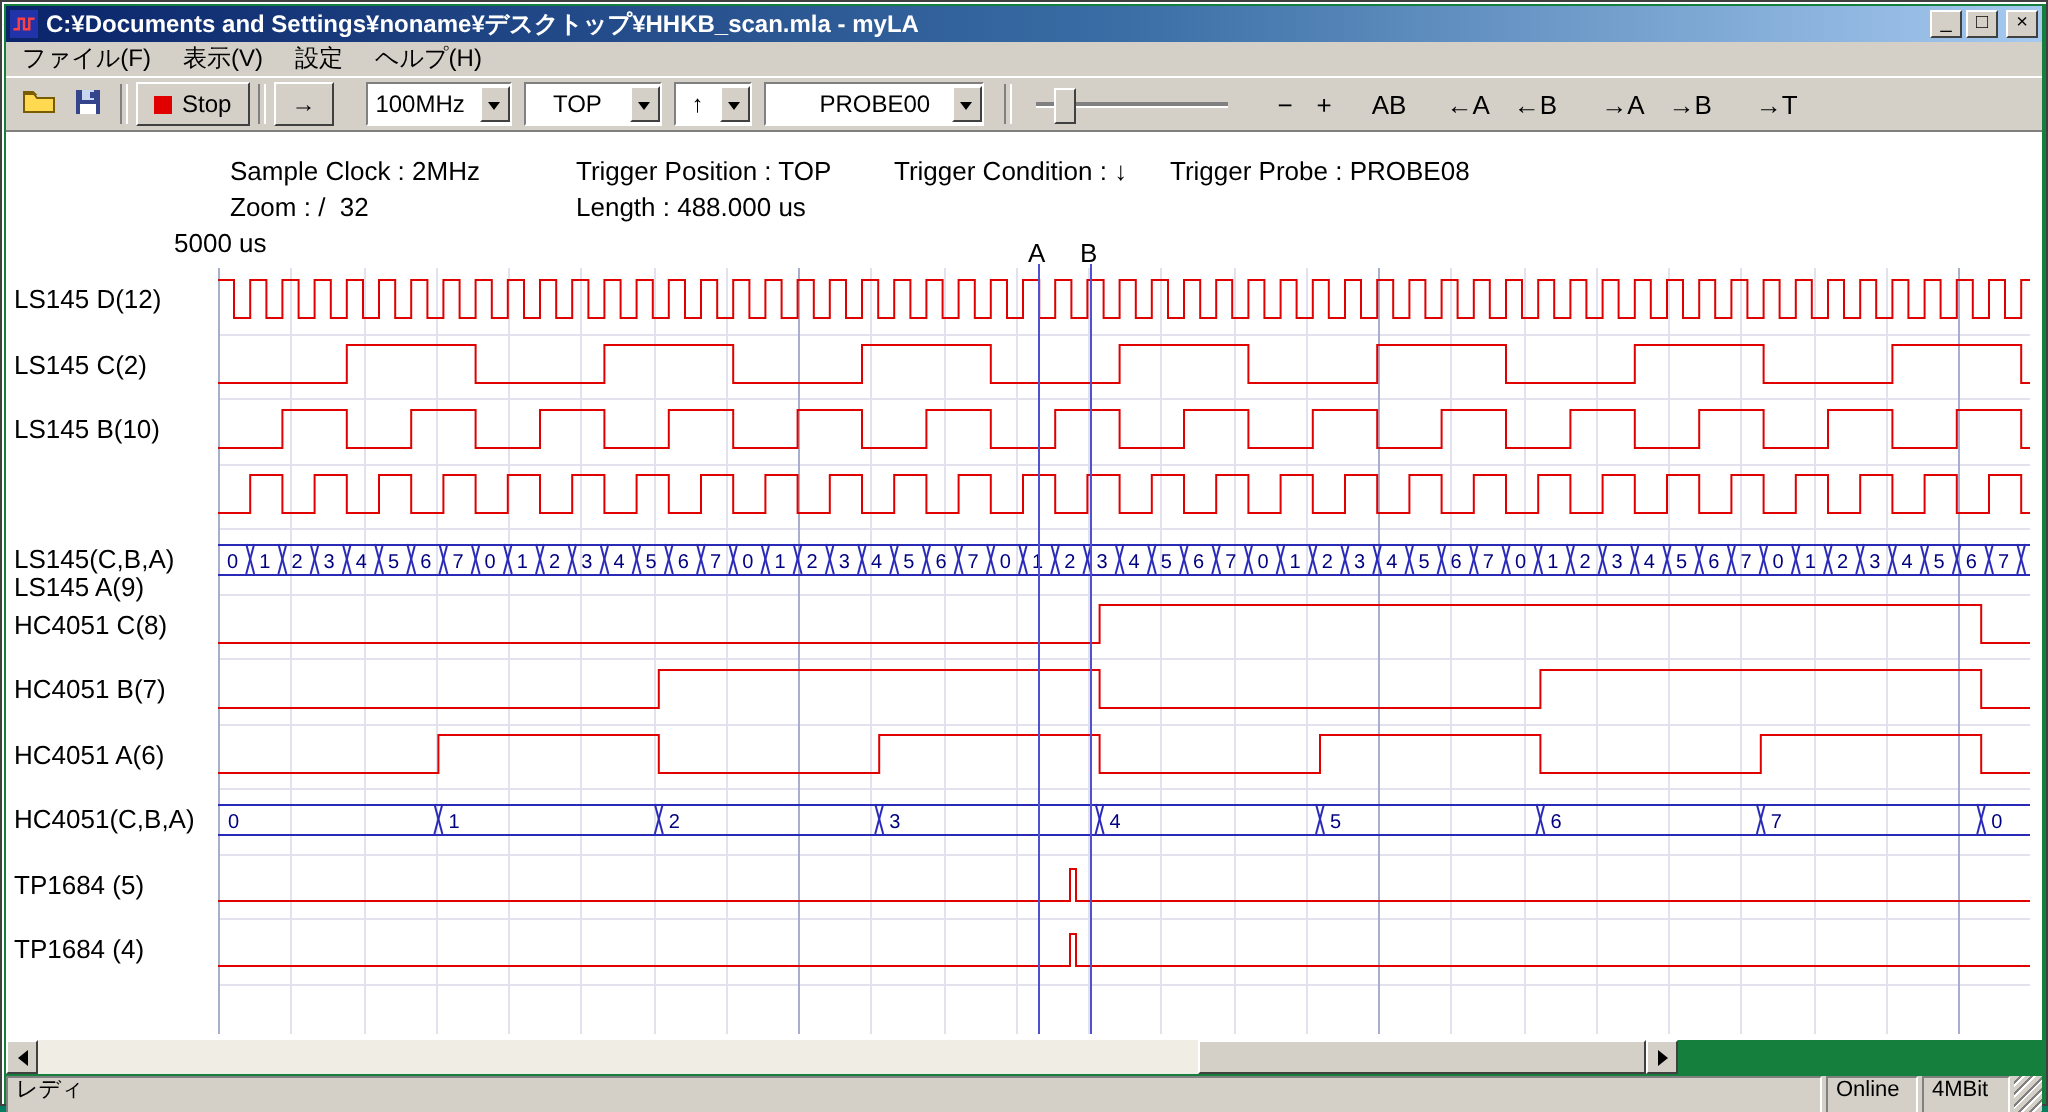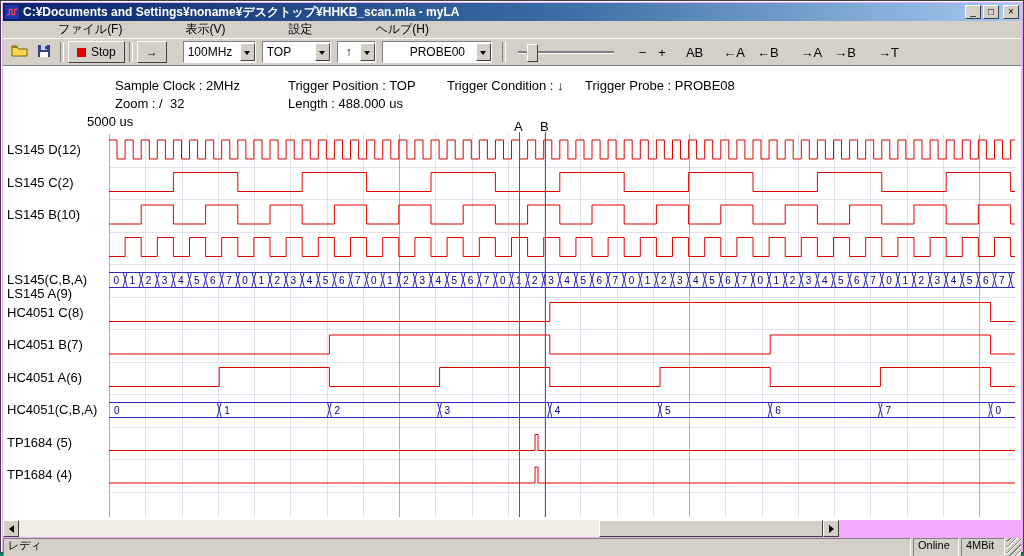--- a/index.html
+++ b/index.html
@@ -1,50 +1,50 @@
 <!DOCTYPE html>
 <html><head>
 <meta charset="utf-8">
 <style>
   html,body{margin:0;padding:0;width:1024px;height:556px;background:#008060;overflow:hidden;
     font-family:"Liberation Sans",sans-serif;}
-  .window{position:absolute;left:0;top:0;width:1024px;height:553px;background:#f0abfc;
+  .window{position:absolute;left:0;top:0;width:1024px;height:553px;background:#15803d;
     border:1px solid #404040;box-sizing:border-box;box-shadow:inset 1px 1px 0 #fff;}
   
   .titlebar{position:absolute;left:2px;top:2px;right:2px;height:18px;
     background:linear-gradient(90deg,#0a246a,#3a6ea5 55%,#a6caf0);display:flex;align-items:center;
     padding:0 2px;box-sizing:border-box;}
   .app-icon{width:14px;height:14px;display:inline-block;flex:0 0 auto;}
   .title-text{color:#fff;font-size:12px;font-weight:bold;margin-left:4px;flex:1;
     white-space:nowrap;overflow:hidden;}
   .wbtn{width:16px;height:14px;margin-left:2px;background:#d4d0c8;border:1px solid;
     border-color:#fff #404040 #404040 #fff;font-size:10px;line-height:10px;padding:0;
     font-family:inherit;text-align:center;}
   .wbtn.close{margin-left:4px;}
   
   .menubar{position:absolute;left:2px;top:20px;right:2px;height:17px;display:flex;
     align-items:center;font-size:12px;background:#d4d0c8;}
-  .menu-item{padding:1px 8px;margin-left:47px;}
+  .menu-item{padding:1px 8px;}
   
   .toolbar{position:absolute;left:2px;top:37px;right:2px;height:28px;display:flex;
     align-items:center;border-top:1px solid #fff;border-bottom:1px solid #808080;
     padding-left:5px;background:#d4d0c8;box-sizing:border-box;}
   .icon-btn{width:24px;height:22px;background:#d4d0c8;border:1px solid transparent;padding:1px;}
   .sep{width:2px;height:20px;border-left:1px solid #808080;border-right:1px solid #fff;margin:0 4px;}
   .raised-btn{background:#d4d0c8;border:1px solid;border-color:#fff #404040 #404040 #fff;
     height:22px;padding:1px 8px;font-size:12px;font-family:inherit;display:inline-flex;
     align-items:center;}
   .stop-sq{display:inline-block;width:9px;height:9px;background:#e10000;margin-right:5px;}
   .combo{display:inline-flex;height:20px;border:1px solid;border-color:#808080 #fff #fff #808080;
     background:#fff;align-items:center;margin-left:6px;}
   .combo-val{padding:0 4px;font-size:12px;white-space:nowrap;}
   .combo-arrow{width:15px;height:18px;background:#d4d0c8;border:1px solid;
     border-color:#fff #404040 #404040 #fff;display:flex;align-items:center;justify-content:center;box-sizing:border-box;}
   .combo-arrow::after{content:"";border:3px solid transparent;border-top:4px solid #000;margin-top:4px;}
-  .w50{width:48px;} .w44{width:44px;} .w14{width:14px;text-align:center;} .w62{width:62px;padding-left:27px;}
+  .w50{width:48px;} .w44{width:44px;text-align:center;} .w14{width:14px;text-align:center;} .w62{width:62px;padding-left:27px;}
   .slider{position:relative;width:96px;height:20px;margin:0 8px;}
   .slider-track{position:absolute;left:0;right:0;top:9px;height:2px;background:#808080;
     border-bottom:1px solid #fff;}
   .slider-thumb{position:absolute;left:9px;top:2px;width:9px;height:16px;background:#d4d0c8;
     border:1px solid;border-color:#fff #404040 #404040 #fff;}
   .flat-btn{background:transparent;border:1px solid transparent;font-size:13px;padding:2px 4px;
     font-family:inherit;margin-left:2px;white-space:nowrap;}
   .ml10{margin-left:10px;} .ml12{margin-left:12px;} .ml16{margin-left:16px;}
   
   .content{position:absolute;left:2px;top:65px;right:2px;height:454px;background:#fff;}

